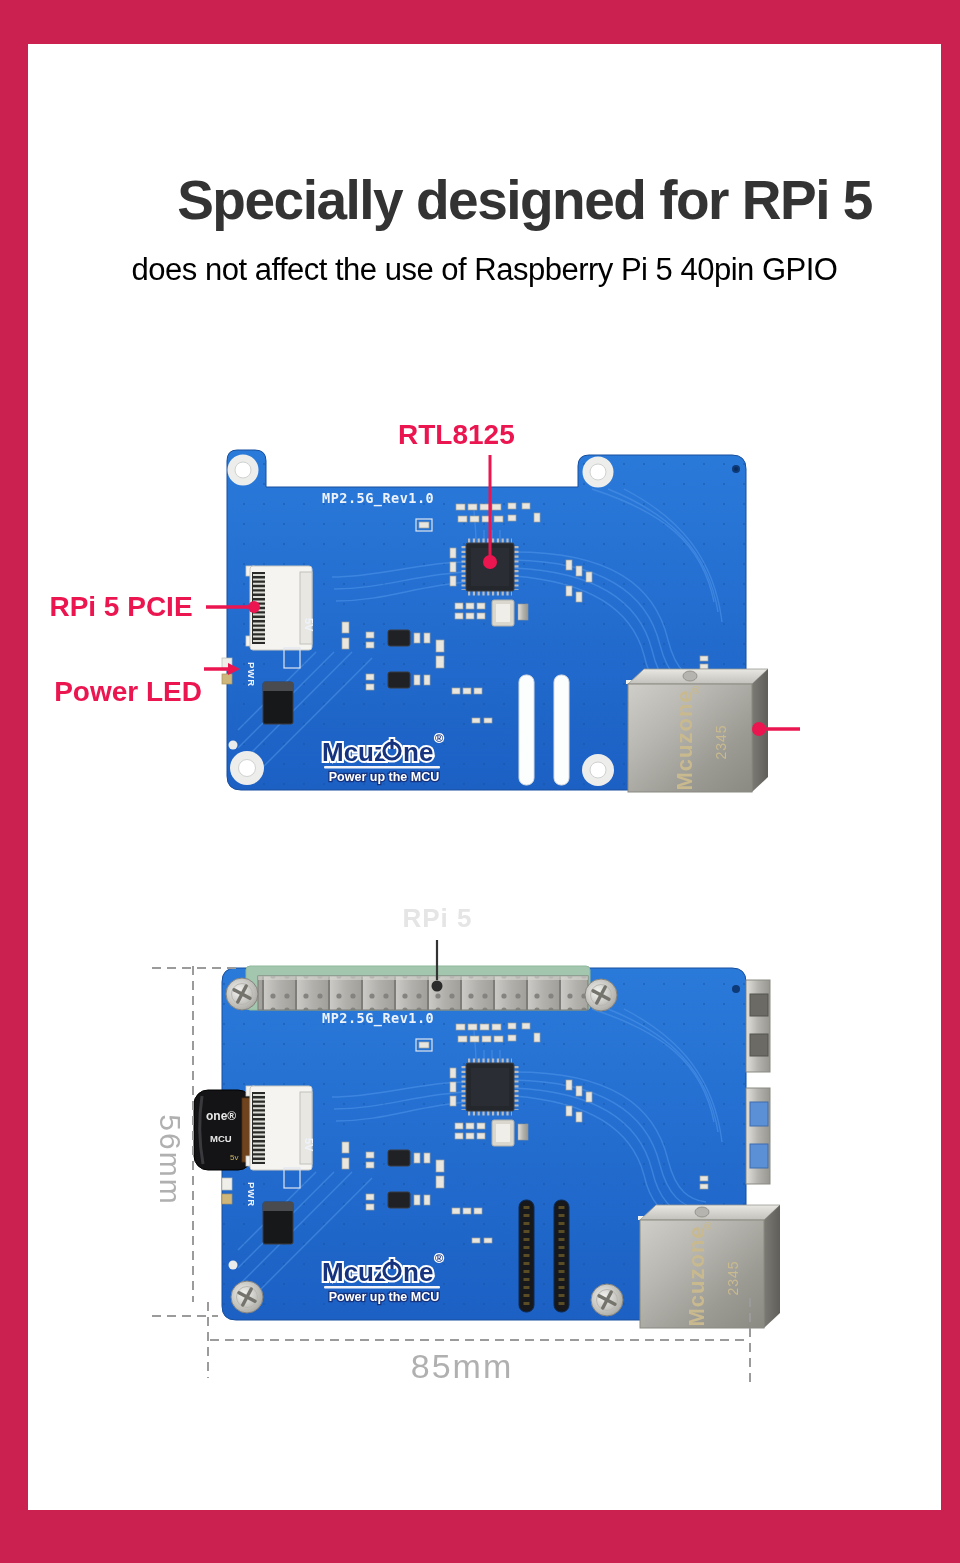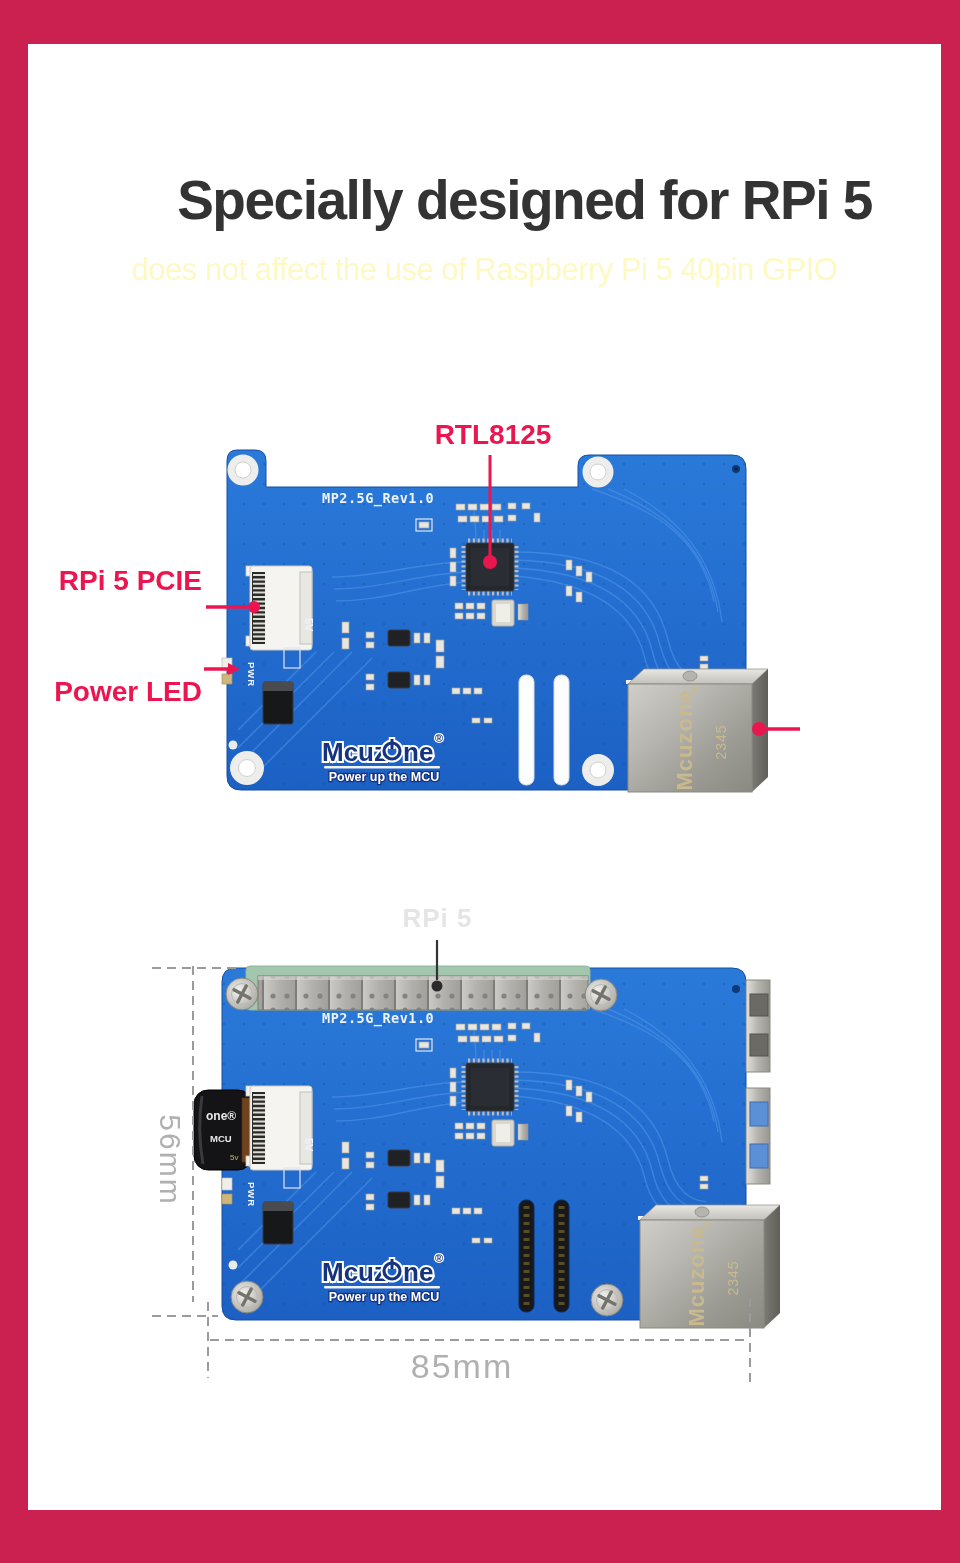--- a/index.html
+++ b/index.html
@@ -3,24 +3,24 @@
 <meta charset="utf-8">
 <style>
   html,body{margin:0;padding:0;background:#fff;}
   #page{position:relative;width:960px;height:1563px;background:#cb2151;overflow:hidden;
         font-family:"Liberation Sans",sans-serif;}
   .canvas{position:absolute;left:28px;top:44px;width:913px;height:1466px;background:#ffffff;}
   .abs{position:absolute;}
   .title{left:28px;top:168px;width:913px;text-align:center;
          font-size:55px;font-weight:800;letter-spacing:-1.5px;color:#333333;padding-left:40px;}
   .subtitle{left:28px;top:252px;width:913px;text-align:center;
-         font-size:31px;font-weight:400;letter-spacing:-.5px;color:#fef9c3;}
+         font-size:31px;font-weight:400;letter-spacing:-.5px;color:#000000;}
   .callout{color:#eb1650;font-weight:800;font-size:28px;line-height:31px;}
-  #lbl-rtl8125{left:398px;top:419px;width:190px;text-align:center;}
-  #lbl-pcie{left:40px;top:565px;width:162px;text-align:right;}
+  #lbl-rtl8125{left:398px;top:419px;width:190px;text-align:left;}
+  #lbl-pcie{left:40px;top:591px;width:162px;text-align:center;}
   #lbl-powerled{left:40px;top:652px;width:162px;text-align:right;margin-top:24px;}
   #lbl-eth{left:778px;top:710px;width:144px;text-align:center;}
   #lbl-rpi5{left:375px;top:903px;width:125px;text-align:center;
             color:#e5e5e5;font-weight:700;font-size:26px;letter-spacing:1px;}
   svg{position:absolute;left:0;top:0;pointer-events:none;}
   svg text{font-family:"Liberation Sans",sans-serif;}
   .silk-rev{font-family:"DejaVu Sans Mono",monospace;font-weight:bold;font-size:13.5px;
             fill:#eef3fb;letter-spacing:.5px;}
   .silk-small{font-weight:bold;fill:#eef3fb;}
   .logo-txt{font-weight:bold;font-size:26px;fill:#16337f;stroke:#ffffff;stroke-width:4px;

